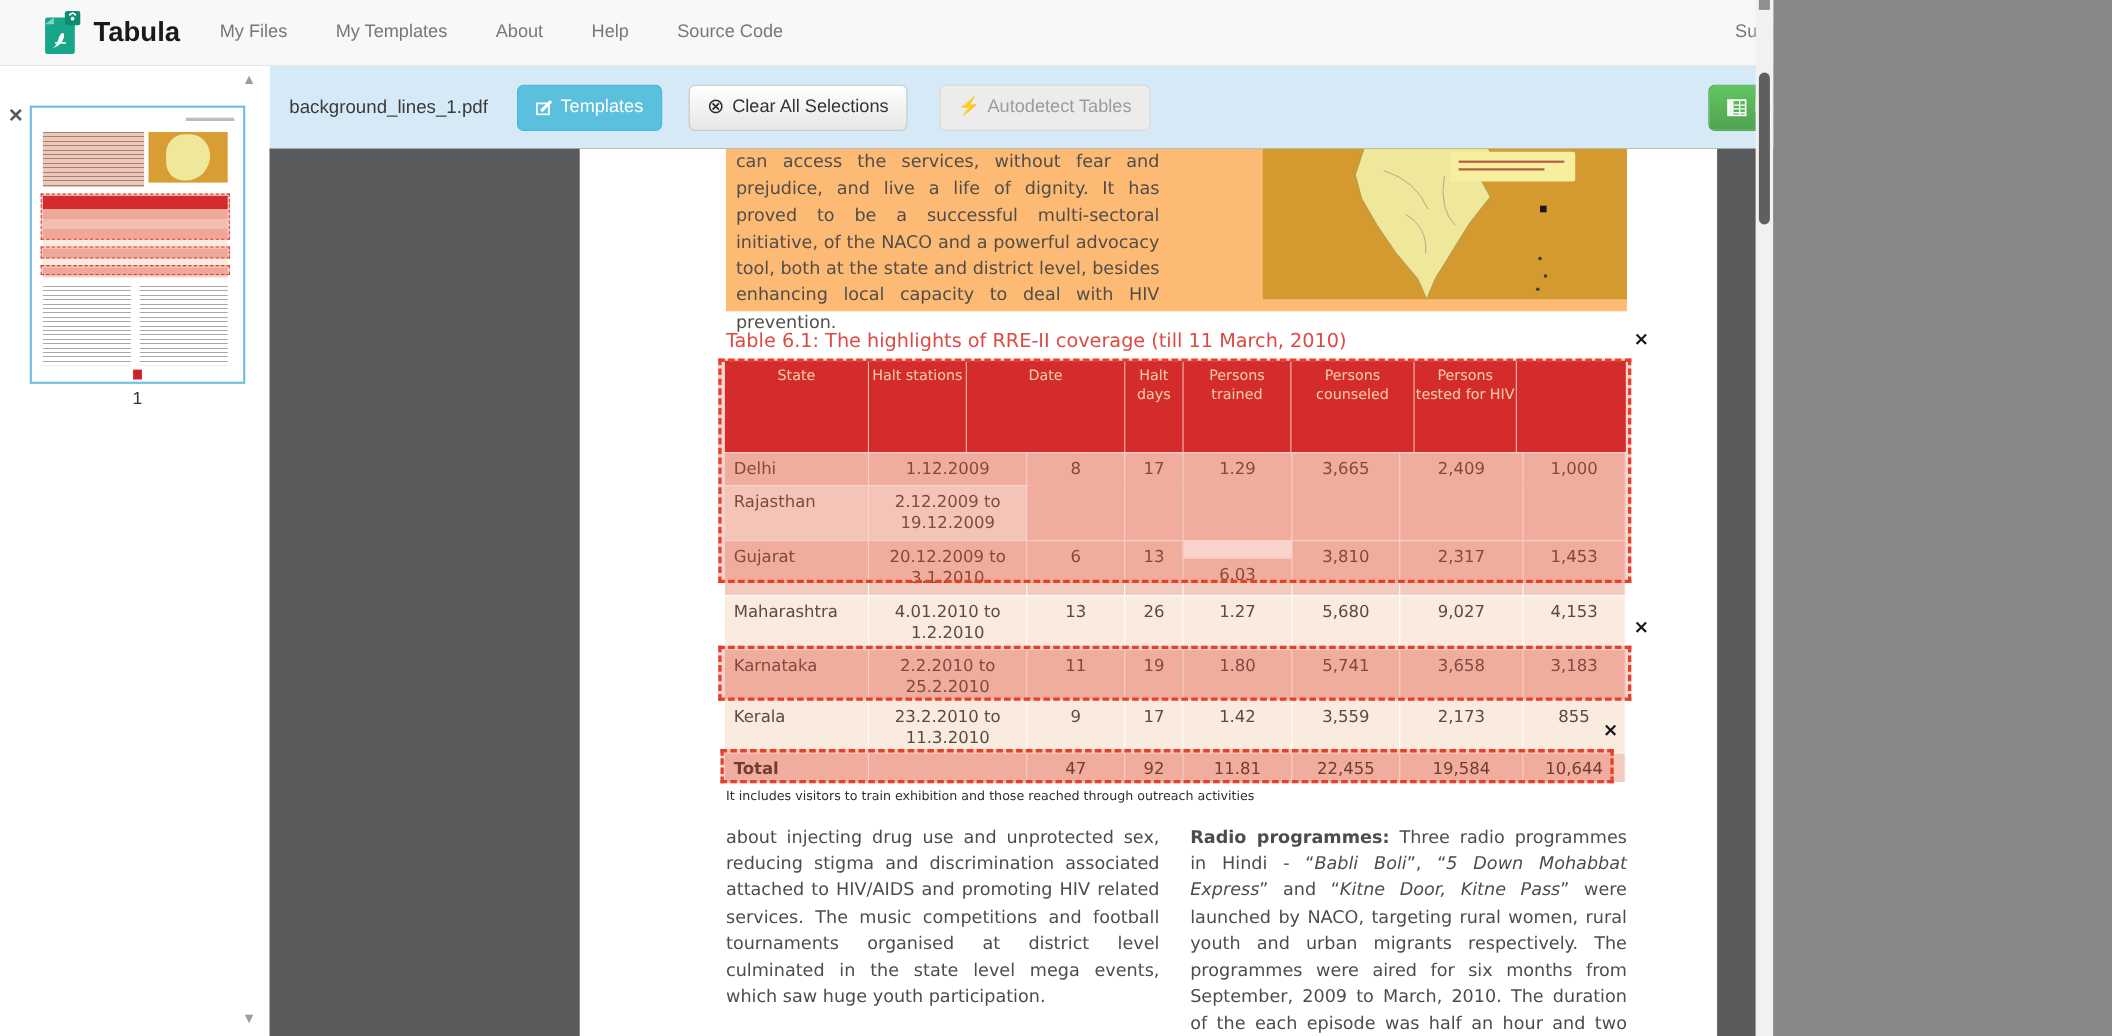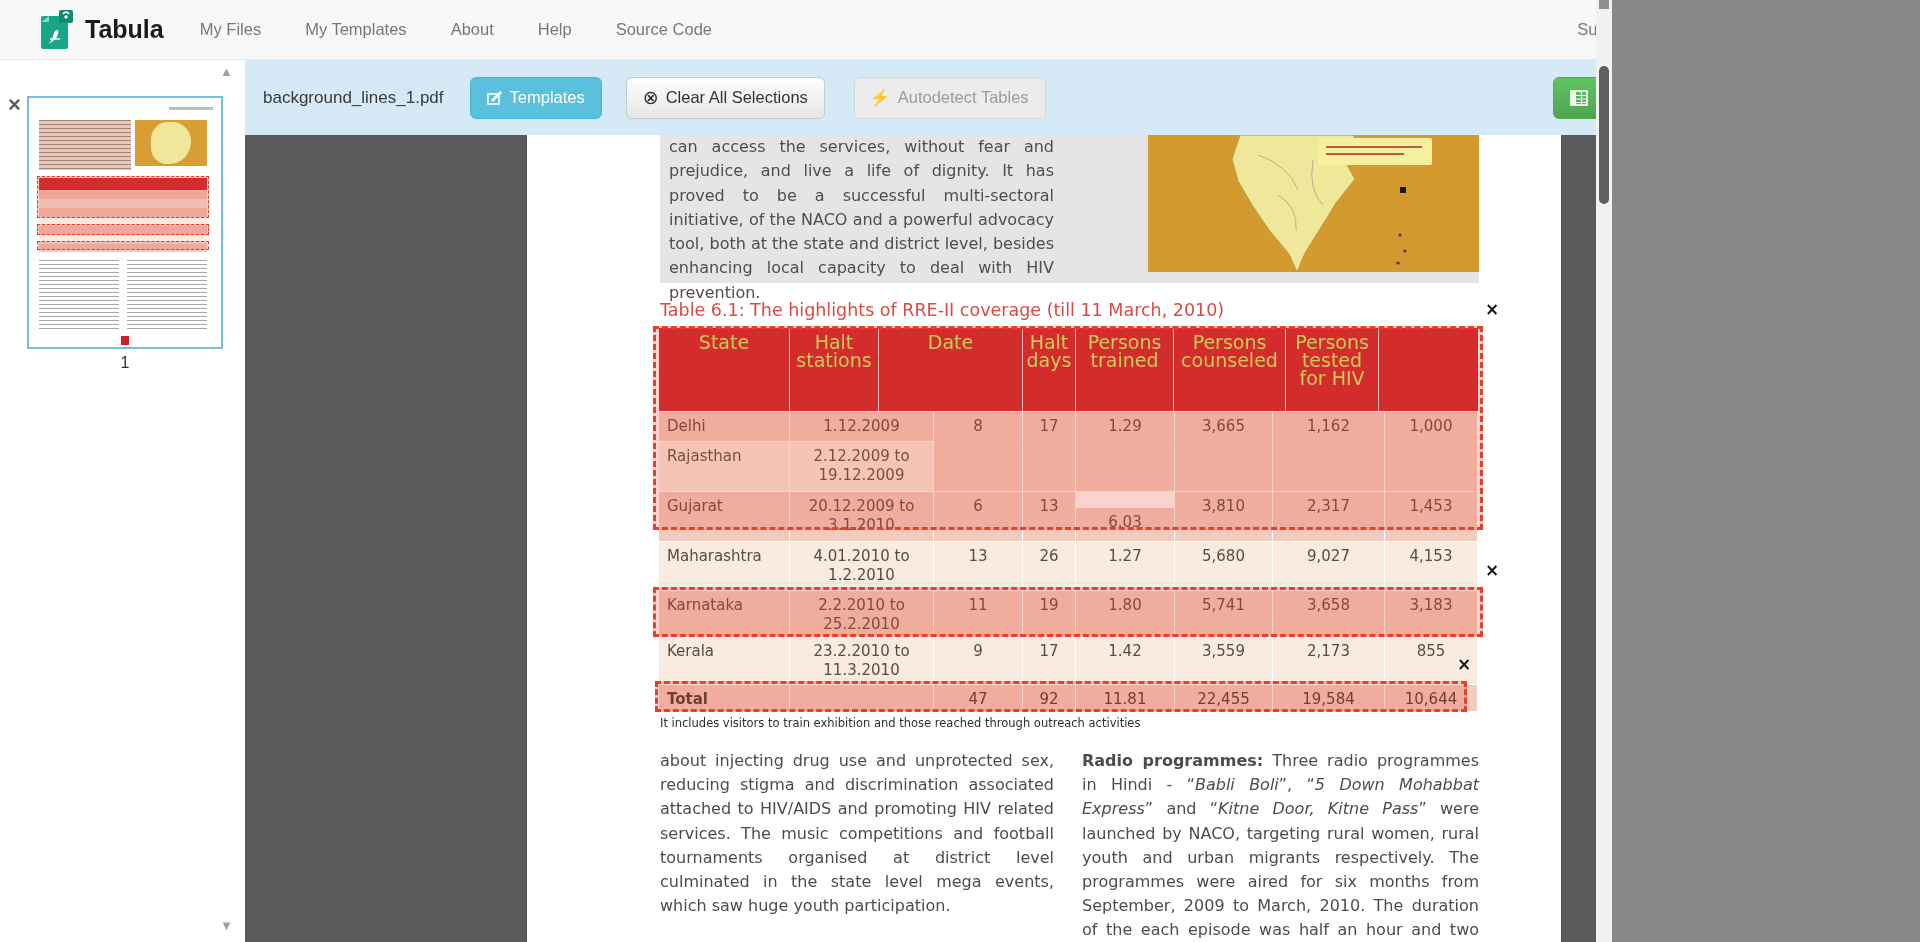--- a/index.html
+++ b/index.html
@@ -67,35 +67,35 @@
   .side-arrow.up{top:4px;}
   .side-arrow.down{top:858px;}
 
   
   .content{position:absolute;left:245px;top:135px;width:1659px;height:807px;
            background:#595a5c;overflow:hidden;}
   .pdf-page{position:absolute;left:282px;top:0;width:1034px;height:807px;background:#fff;
             overflow:hidden;font-family:"DejaVu Sans",sans-serif;}
   .pdf-page>*{position:absolute;}
 
-  .salmon{left:133px;top:0;width:819px;height:148px;background:#e5e5e5;}
+  .salmon{left:133px;top:0;width:819px;height:148px;background:#fdba74;}
   .salmon-text{position:absolute;left:9px;top:0;width:385px;margin:0;text-align:justify;
                font-size:16px;line-height:24.3px;color:#514d48;}
   .map{left:621px;top:0;width:331px;height:137px;background:#d49a30;overflow:hidden;}
   .map svg{position:absolute;left:0;top:0;}
   .map-label{position:absolute;left:170px;top:3px;width:114px;height:27px;background:#f5ef9e;
              border-radius:2px;}
   .map-label i{position:absolute;left:8px;height:2px;background:#b85c45;display:block;}
   .map-legend{position:absolute;left:252px;top:52px;width:6px;height:6px;background:#1a1a1a;}
 
   .tbl-title{left:133px;top:165px;font-size:17.5px;color:var(--title-red,#dc4a43);}
   .tbl{left:132px;top:193px;width:819px;}
   .tr{display:flex;}
   .th{box-sizing:border-box;border-right:1px solid rgba(255,255,255,.85);padding-top:5px;
-      text-align:center;font-size:19px;line-height:18px;color:#bef264;}
+      text-align:center;font-size:13px;line-height:18px;color:#fef9c3;}
   .thead{background:var(--table-red,#ce2127);}
   .td{box-sizing:border-box;border-right:1px solid #fff;border-top:1px solid #fff;
       padding-top:5px;text-align:center;font-size:15px;line-height:19px;color:#5d4a41;}
   .td.c0{text-align:left;padding-left:8px;}
   .shade-dark .td{background:#f3cbbd;}
   .shade-light .td{background:#f9ebdf;}
   .shade-light .td.merged{background:#f3cbbd;border-top-color:transparent;}
   .tr.total .td{color:#4a372d;}
 
   .footnote{left:133px;top:581px;font-size:11.5px;color:#2e2e2e;}
@@ -235,21 +235,21 @@
             <div class="th" style="width: 112px;">Persons counseled</div>
             <div class="th" style="width: 93px;">Persons tested for HIV</div>
           </div>
           <div class="tr shade-dark" style="height: 30px;">
             <div class="td c0" style="width: 131px;">Delhi</div>
             <div class="td c1" style="width: 144px;">1.12.2009</div>
             <div class="td c2" style="width: 89px;">8</div>
             <div class="td c3" style="width: 53px;">17</div>
             <div class="td c4" style="width: 99px;">1.29</div>
             <div class="td c5" style="width: 98px;">3,665</div>
-            <div class="td c6" style="width: 112px;">1,162</div>
+            <div class="td c6" style="width: 112px;">2,409</div>
             <div class="td c7" style="width: 93px;">1,000</div>
           </div>
           <div class="tr shade-light" style="height: 50px;">
             <div class="td c0" style="width: 131px;">Rajasthan</div>
             <div class="td c1" style="width: 144px;">2.12.2009 to 19.12.2009</div>
             <div class="td c2 merged" style="width: 89px;"></div>
             <div class="td c3 merged" style="width: 53px;"></div>
             <div class="td c4 merged" style="width: 99px;"></div>
             <div class="td c5 merged" style="width: 98px;"></div>
             <div class="td c6 merged" style="width: 112px;"></div>

